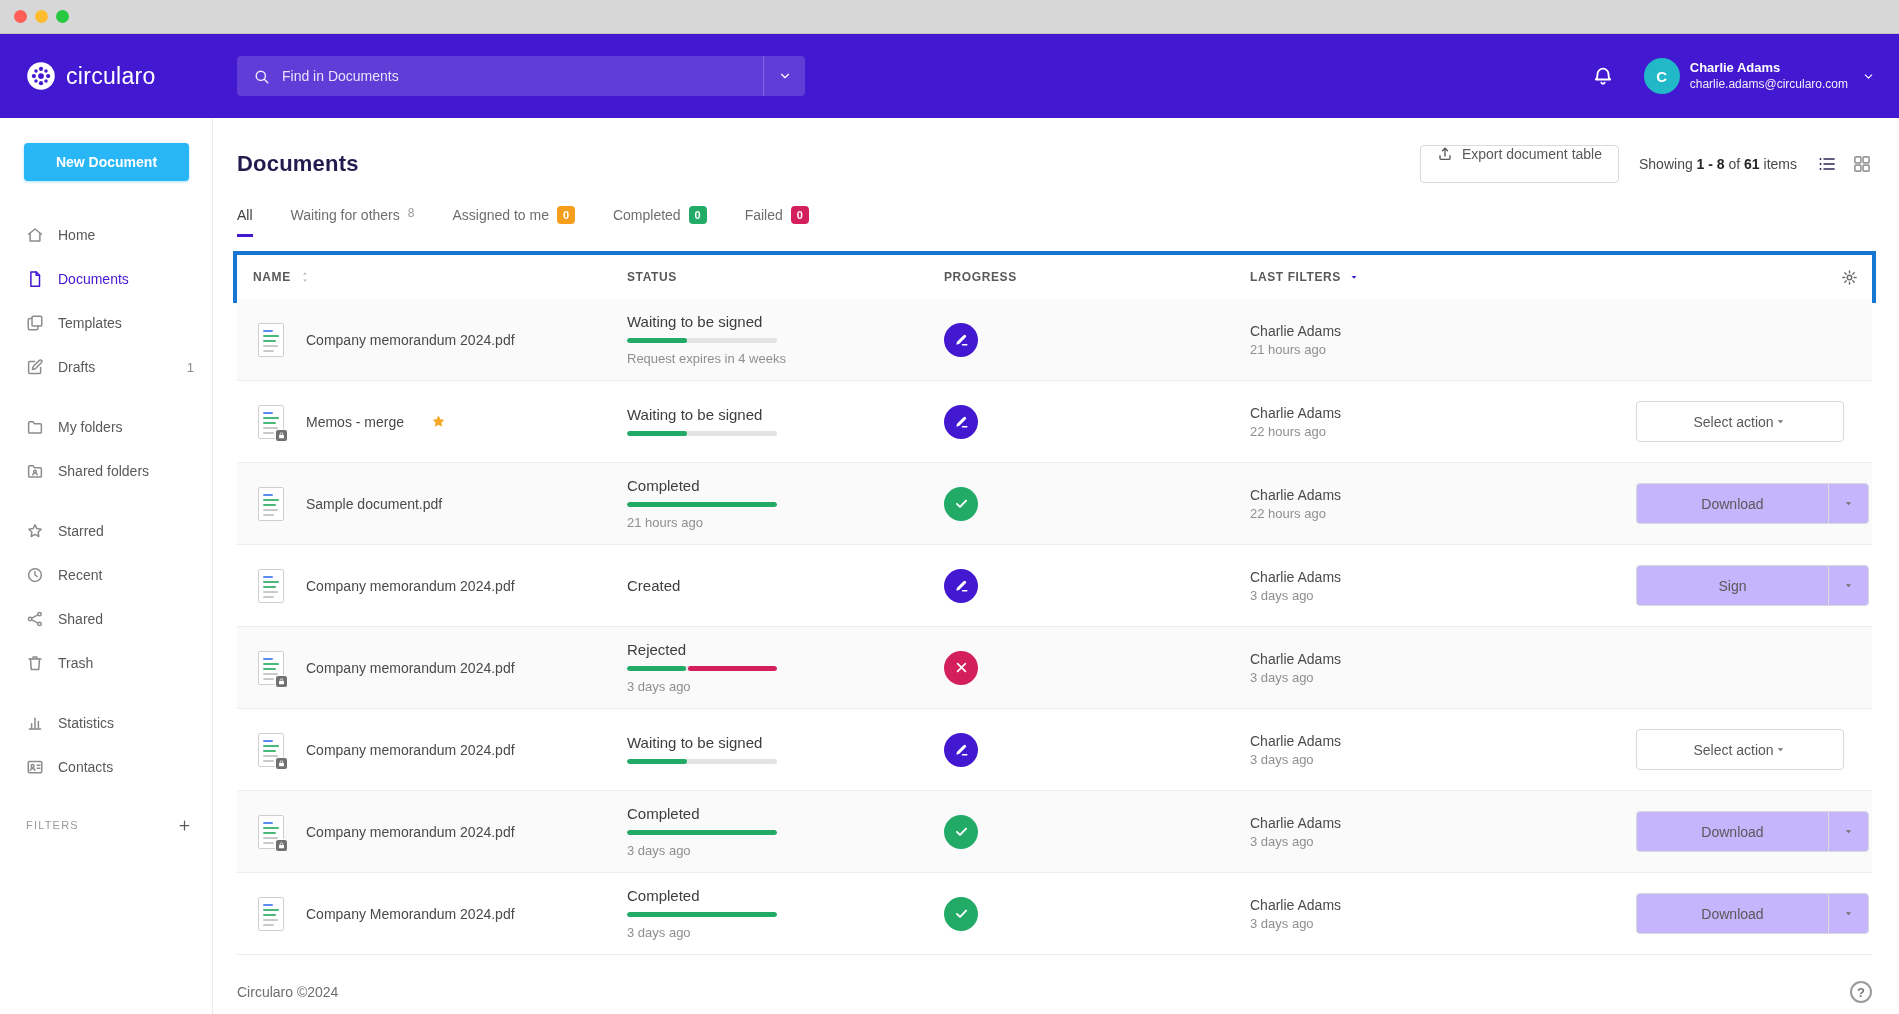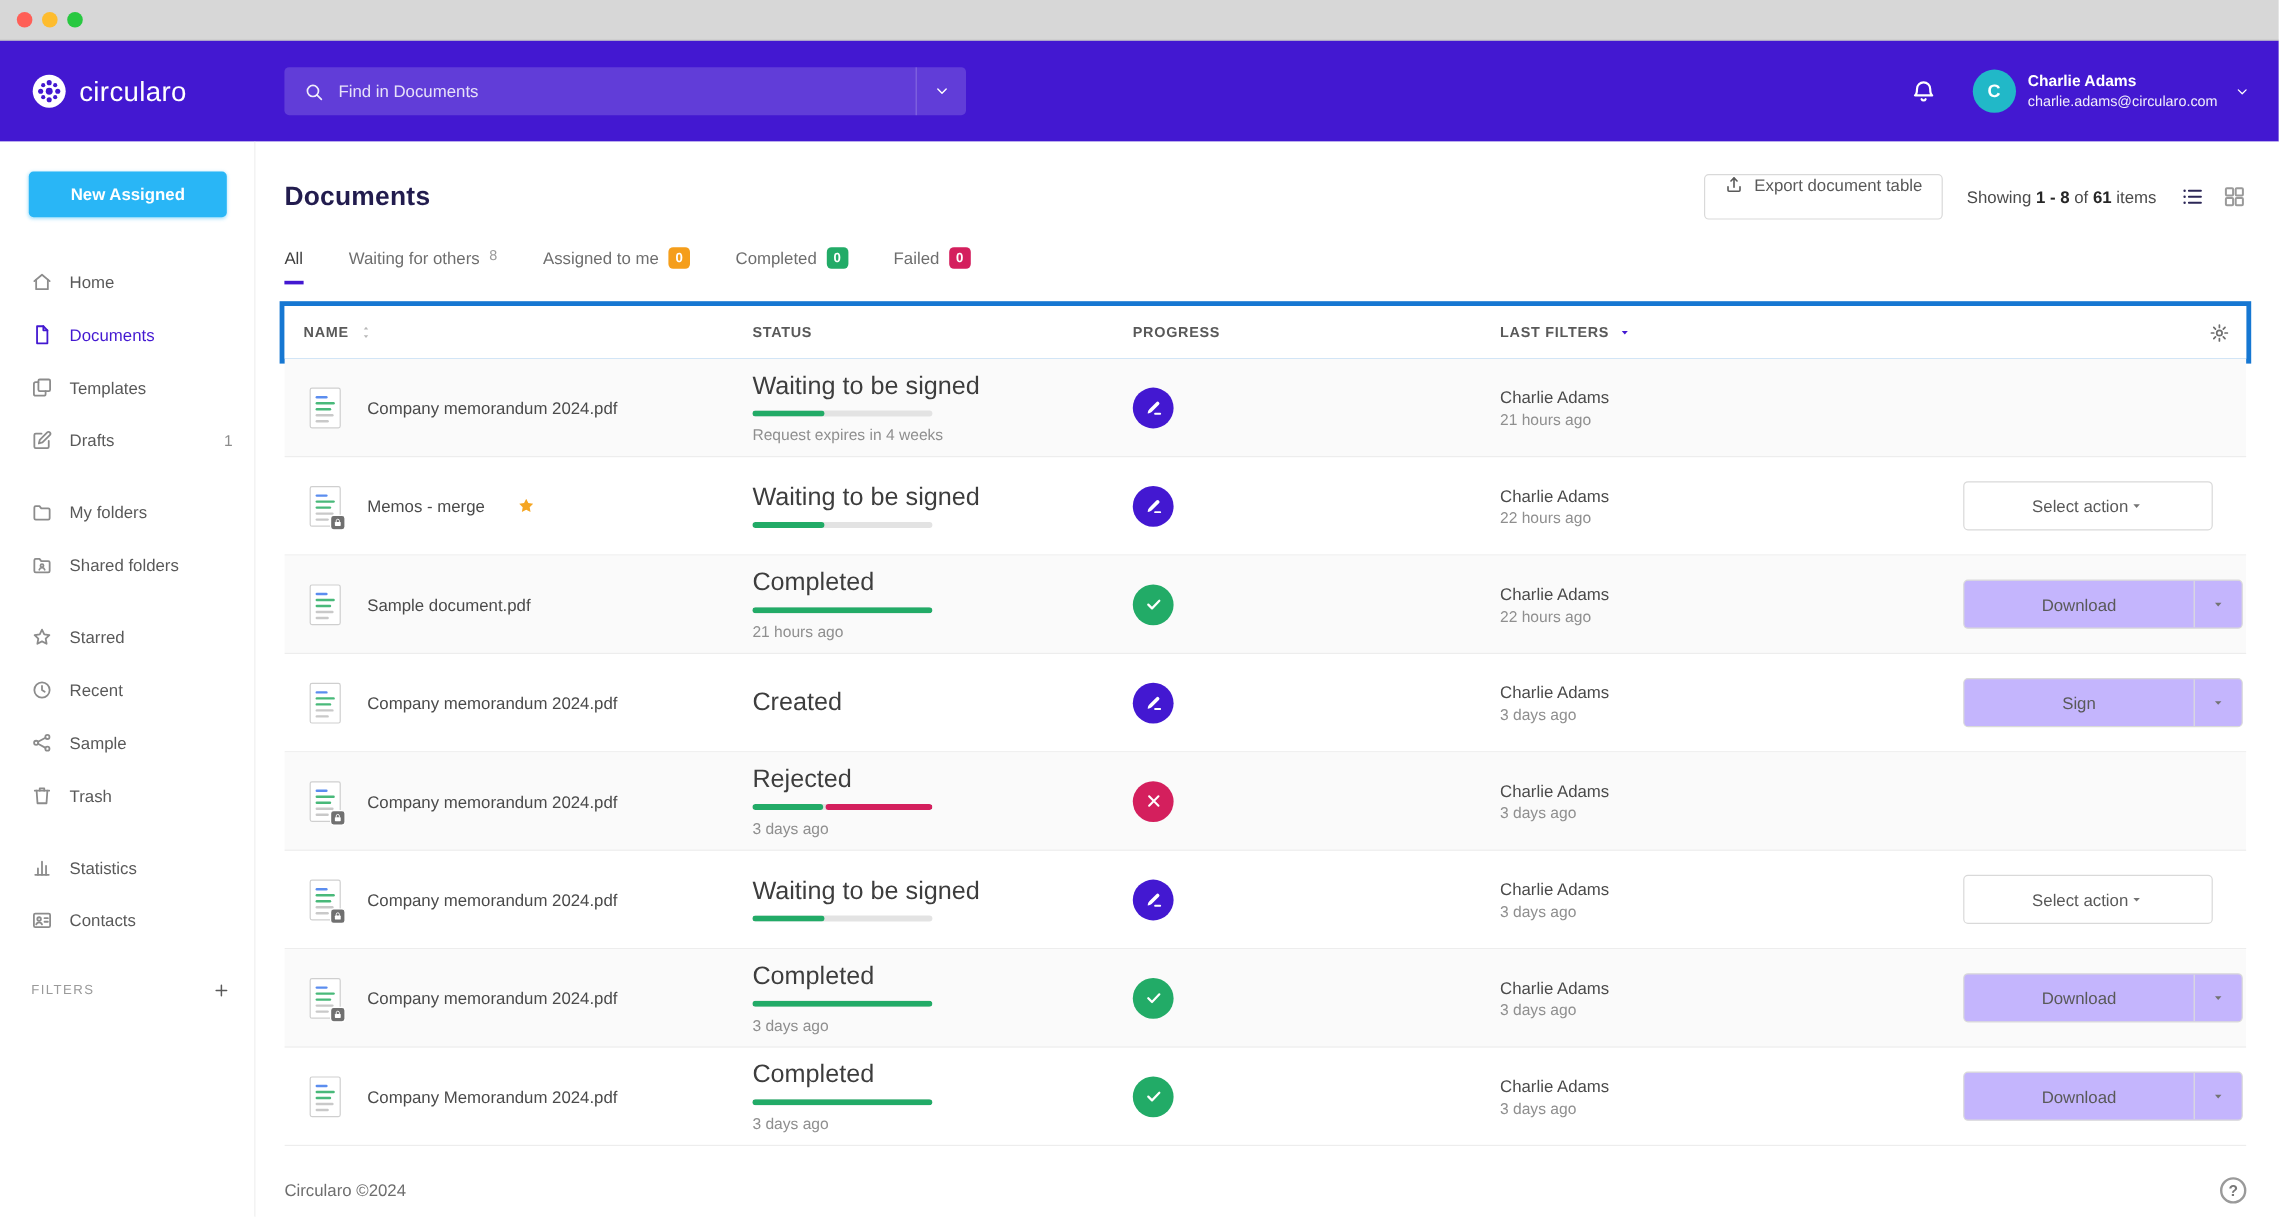--- a/index.html
+++ b/index.html
@@ -103,21 +103,21 @@
   .doc-icon i:nth-child(1){top:6px;width:10px;background:#5b8def}
   .doc-icon i:nth-child(2){top:11px;width:16px;background:#49b97a}
   .doc-icon i:nth-child(3){top:16px;width:13px;background:#49b97a}
   .doc-icon i:nth-child(4){top:21px;width:15px}
   .doc-icon i:nth-child(5){top:26px;width:11px}
   .doc-lock{position:absolute;right:-5px;bottom:-4px;width:13px;height:13px;background:#707070;border-radius:3px;color:#fff;display:flex;align-items:center;justify-content:center;border:1px solid #fff}
   .doc-lock svg{width:9px;height:9px}
   .doc-name{font-size:14px;color:#4a4a4a}
   .row-star{width:17px;height:17px;display:inline-flex;color:#f5a623;margin-left:4px;cursor:pointer}
 
-  .status-title{font-size:21px;color:#3d3d3d}
+  .status-title{font-size:15px;color:#3d3d3d}
   .progress{width:150px;height:5px;border-radius:3px;background:#e3e3e3;display:flex;gap:2px;overflow:hidden;margin:8px 0 1px}
   .progress .seg{height:100%;border-radius:3px}
   .progress .seg.green{background:var(--green)}
   .progress .seg.red{background:var(--red)}
   .status-sub{font-size:13px;color:#8f8f8f;margin-top:7px}
 
   .status-circle{width:34px;height:34px;border-radius:50%;display:flex;align-items:center;justify-content:center;color:#fff}
   .status-circle svg{width:17px;height:17px}
   .status-circle.purple{background:var(--brand)}
   .status-circle.green{background:var(--green)}
@@ -207,21 +207,21 @@
             <svg viewBox="0 0 24 24" fill="none" stroke="currentColor" stroke-width="2" stroke-linecap="round" stroke-linejoin="round">
               <path d="m6 9 6 6 6-6"></path>
             </svg>
           </span>
       </div>
     </div>
   </div>
 
   <div class="bodyrow">
     <aside class="sidebar">
-      <button class="new-doc-btn">New Assigned</button>
+      <button class="new-doc-btn">New Document</button>
       <nav class="nav">
           <div class="nav-group">
             <div class="nav-item">
               <span class="ico">
                 <svg viewBox="0 0 24 24" fill="none" stroke="currentColor" stroke-width="2" stroke-linecap="round" stroke-linejoin="round">
                   <path d="M3.5 11 12 4l8.5 7"></path>
                   <path d="M5.5 9.5V20h13V9.5"></path>
                 </svg>
               </span>
               <span class="nav-label">Home</span>
@@ -295,21 +295,21 @@
             </div>
             <div class="nav-item">
               <span class="ico">
                 <svg viewBox="0 0 24 24" fill="none" stroke="currentColor" stroke-width="2" stroke-linecap="round" stroke-linejoin="round">
                   <circle cx="5.5" cy="12" r="2.3"></circle>
                   <circle cx="18" cy="5.5" r="2.3"></circle>
                   <circle cx="18" cy="18.5" r="2.3"></circle>
                   <path d="M7.6 10.9l8.3-4.5M7.6 13.1l8.3 4.5"></path>
                 </svg>
               </span>
-              <span class="nav-label">Sample</span>
+              <span class="nav-label">Shared</span>
             </div>
             <div class="nav-item">
               <span class="ico">
                 <svg viewBox="0 0 24 24" fill="none" stroke="currentColor" stroke-width="2" stroke-linecap="round" stroke-linejoin="round">
                   <path d="M4 6.5h16"></path>
                   <path d="M9.5 6.5V4h5v2.5"></path>
                   <path d="M6 6.5 7 20.5h10l1-14"></path>
                 </svg>
               </span>
               <span class="nav-label">Trash</span>

